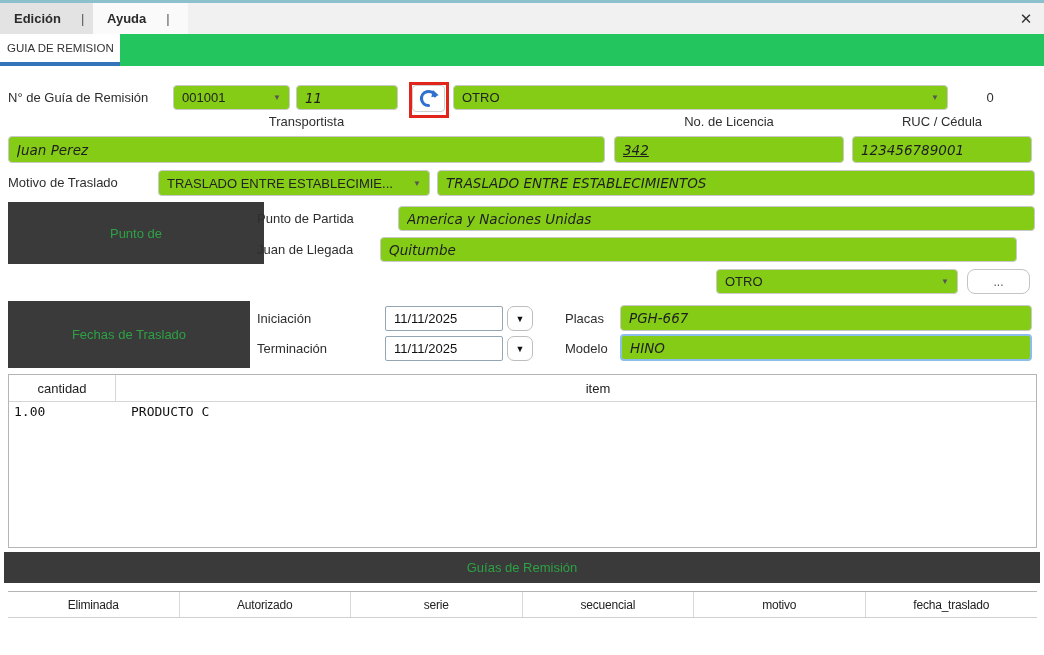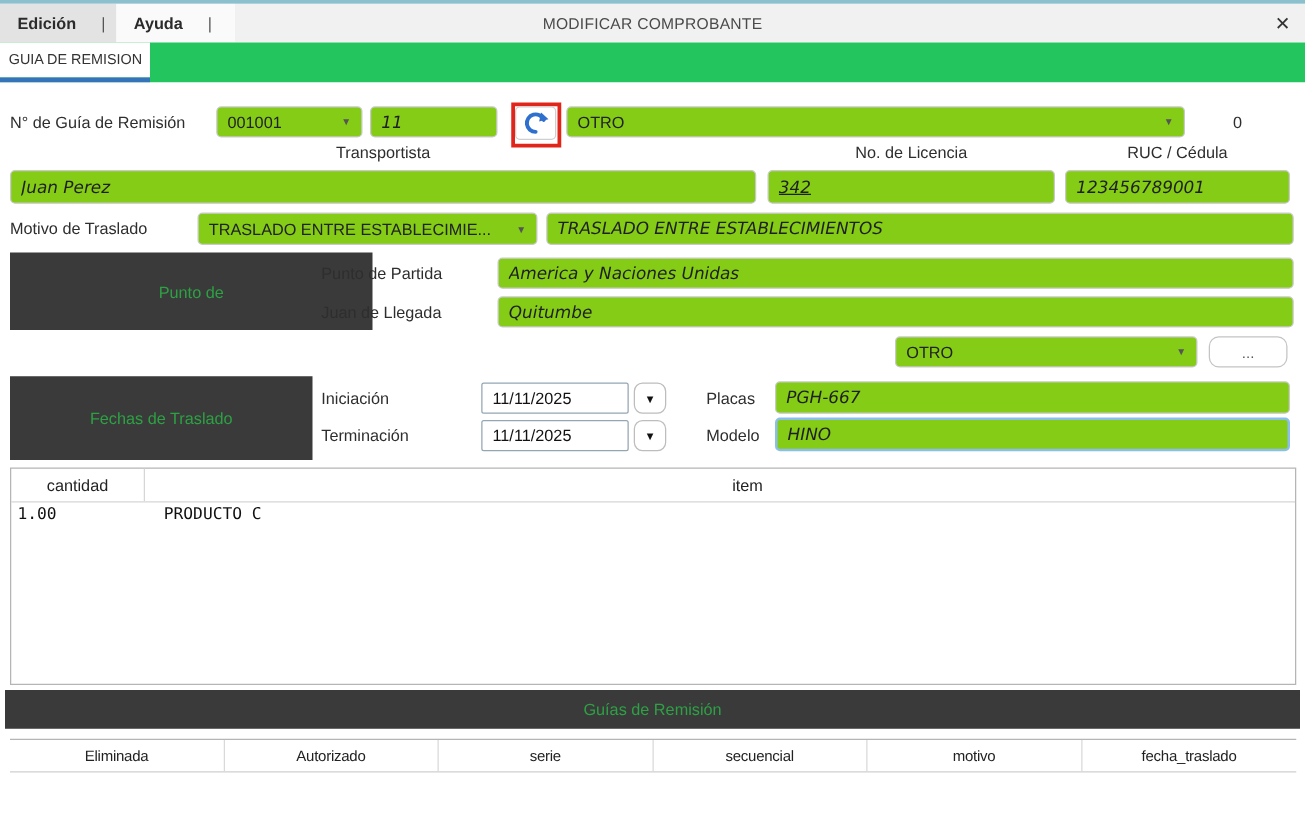--- a/index.html
+++ b/index.html
@@ -77,21 +77,20 @@
 
   <div class="menubar">
     <div class="menu-item m-edicion">
       <span>Edición</span>
       <span class="sep">|</span>
     </div>
     <div class="menu-item m-ayuda">
       <span>Ayuda</span>
       <span class="sep">|</span>
     </div>
-    <div class="win-title">MODIFICAR COMPROBANTE</div>
     <div class="close-x">✕</div>
   </div>
 
   <div class="tabstrip">
     <div class="tab">
       <span>GUIA DE REMISION</span>
     </div>
     <div class="tab-underline"></div>
   </div>
   <div class="content-bg"></div>
@@ -124,27 +123,27 @@
   <input class="field hand" style="left: 614px; top: 133px; width: 230px; height: 27px; text-decoration: underline;" value="342">
   <input class="field hand" style="left: 852px; top: 133px; width: 180px; height: 27px;" value="123456789001">
 
   <div class="label" style="left:8px;top:172px;">Motivo de Traslado</div>
   <div class="field combo" style="left:158px;top:167px;width:272px;height:26px;">
     <span class="txt">TRASLADO ENTRE ESTABLECIMIE...</span>
     <span class="arrow">▼</span>
   </div>
   <input class="field hand" style="left: 437px; top: 167px; width: 598px; height: 26px;" value="TRASLADO ENTRE ESTABLECIMIENTOS">
 
-  <div class="panel" style="left:8px;top:199px;width:290px;height:62px;">
+  <div class="panel" style="left:8px;top:199px;width:256px;height:62px;">
     <span>Punto de</span>
   </div>
   <div class="label" style="left:257px;top:208px;">Punto de Partida</div>
   <input class="field hand" style="left: 398px; top: 203px; width: 637px; height: 25px;" value="America y Naciones Unidas">
   <div class="label" style="left:257px;top:239px;">Juan de Llegada</div>
-  <input class="field hand" style="left: 398px; top: 234px; width: 637px; height: 25px;" value="Quitumbe">
+  <input class="field hand" style="left: 380px; top: 234px; width: 637px; height: 25px;" value="Quitumbe">
 
   <div class="field combo" style="left:716px;top:266px;width:242px;height:25px;">
     <span class="txt">OTRO</span>
     <span class="arrow">▼</span>
   </div>
   <div class="more-btn" style="left:967px;top:266px;width:63px;height:25px;">...</div>
 
   <div class="panel" style="left:8px;top:298px;width:242px;height:67px;">
     <span>Fechas de Traslado</span>
   </div>

